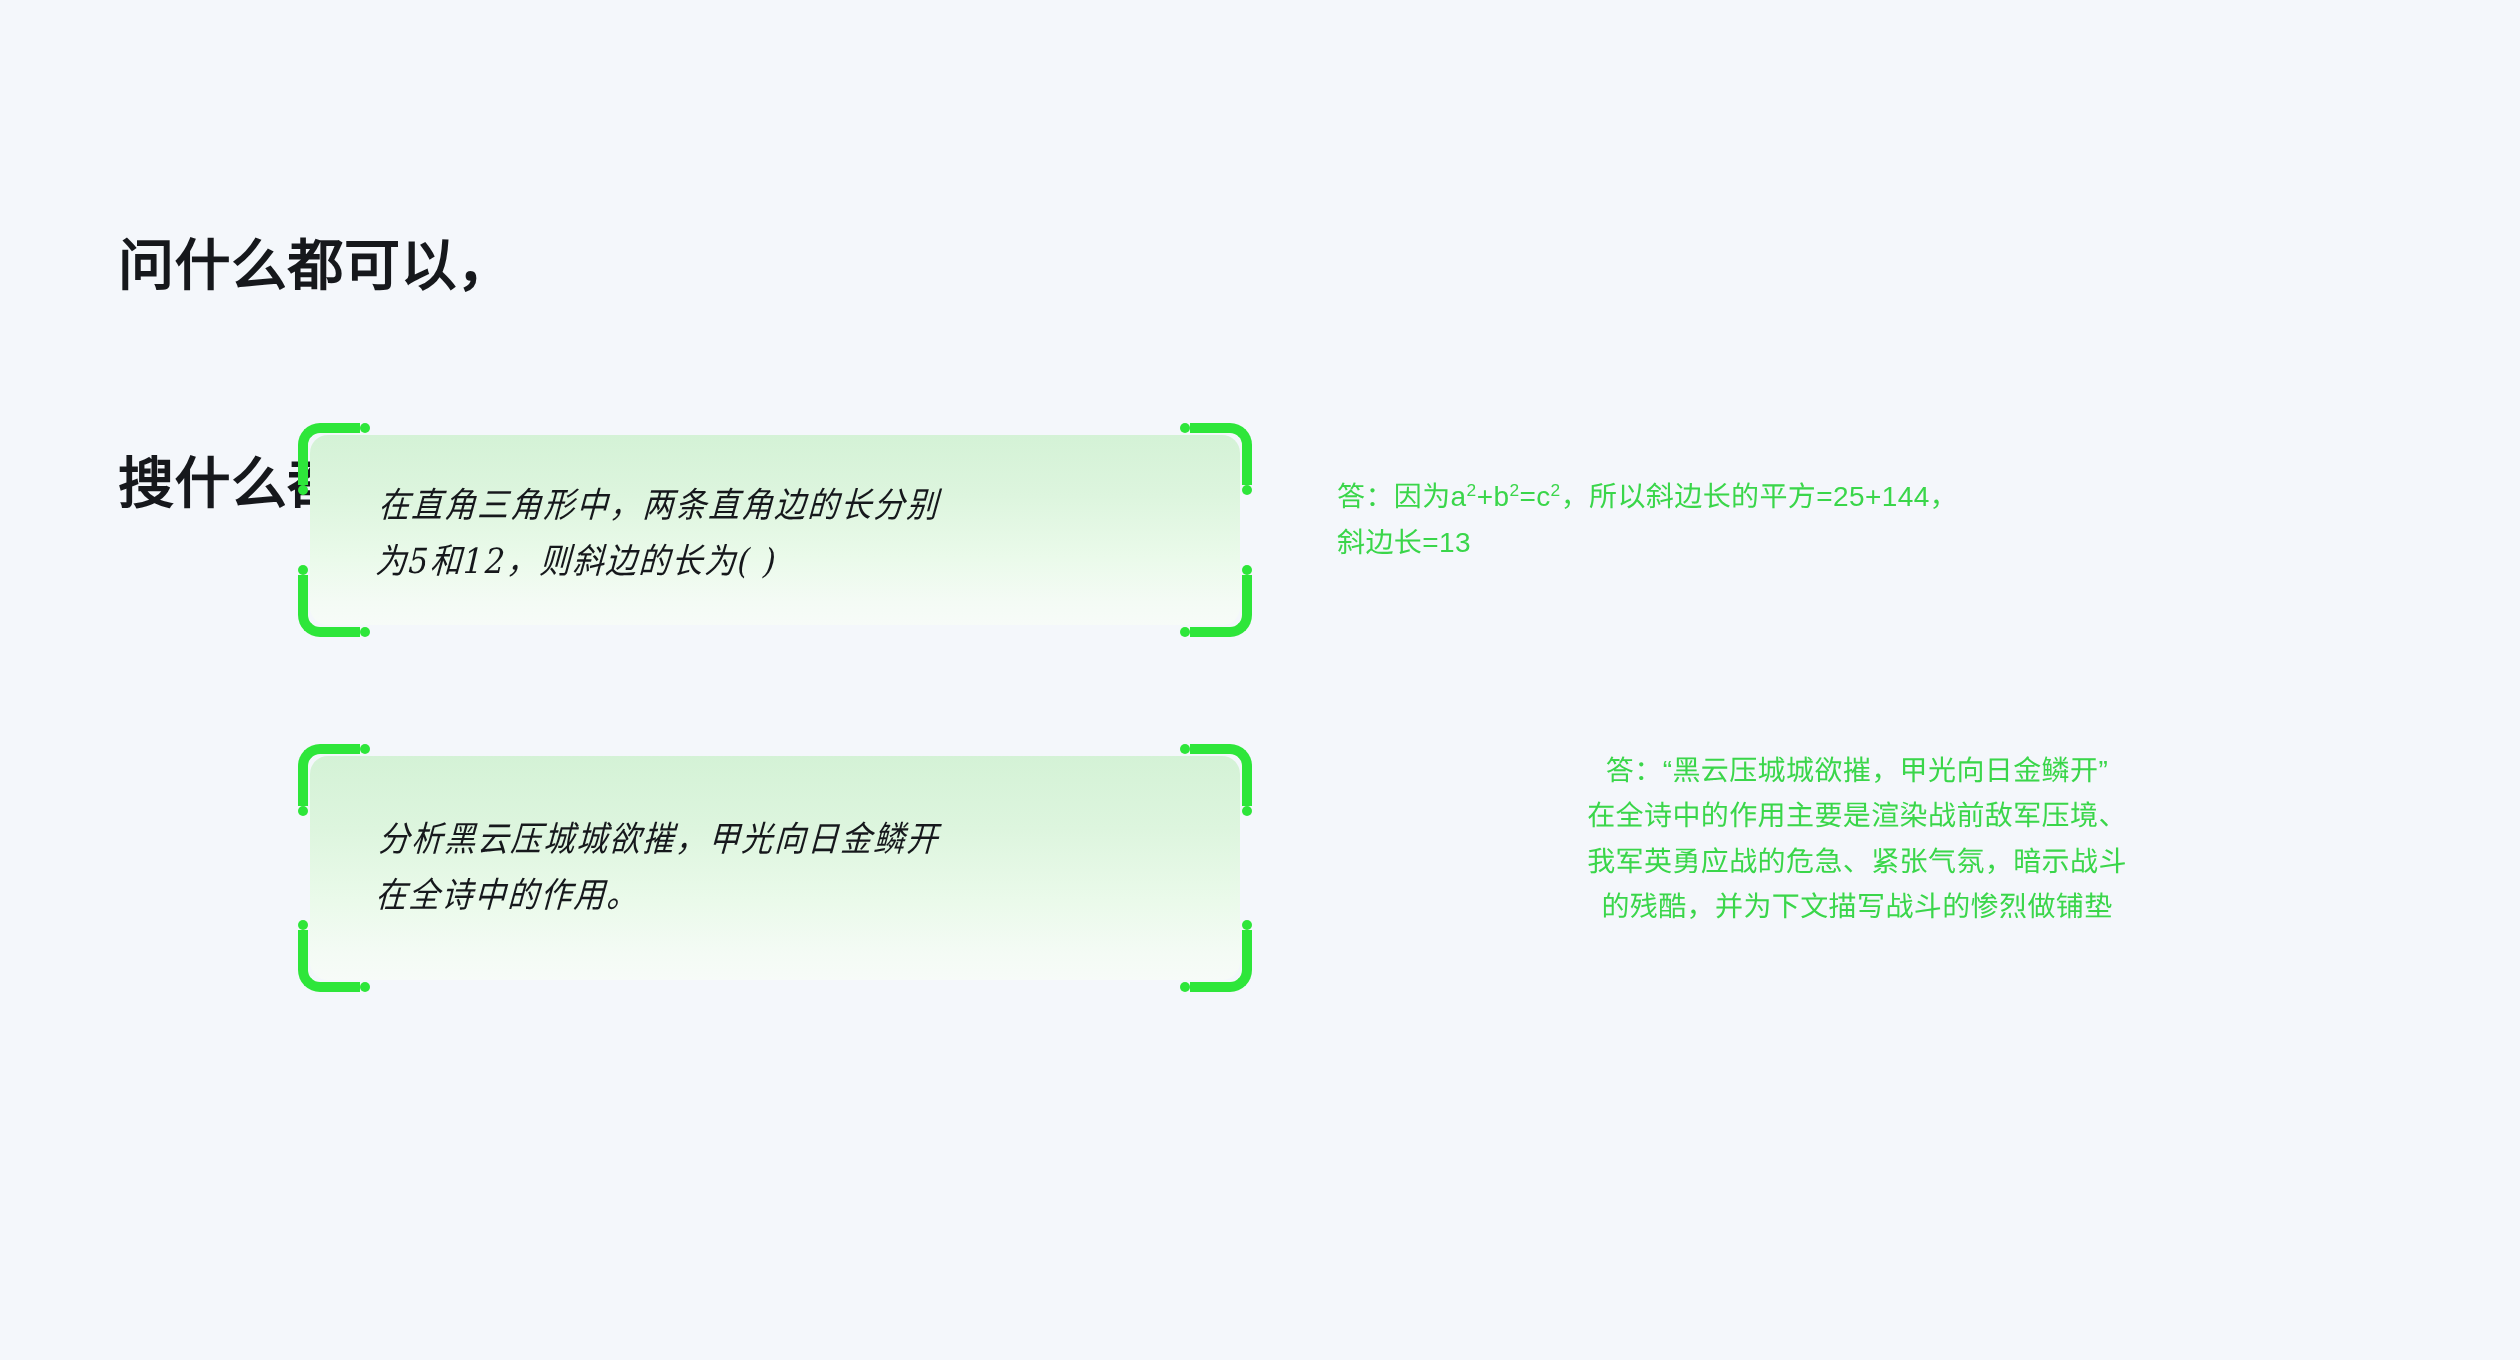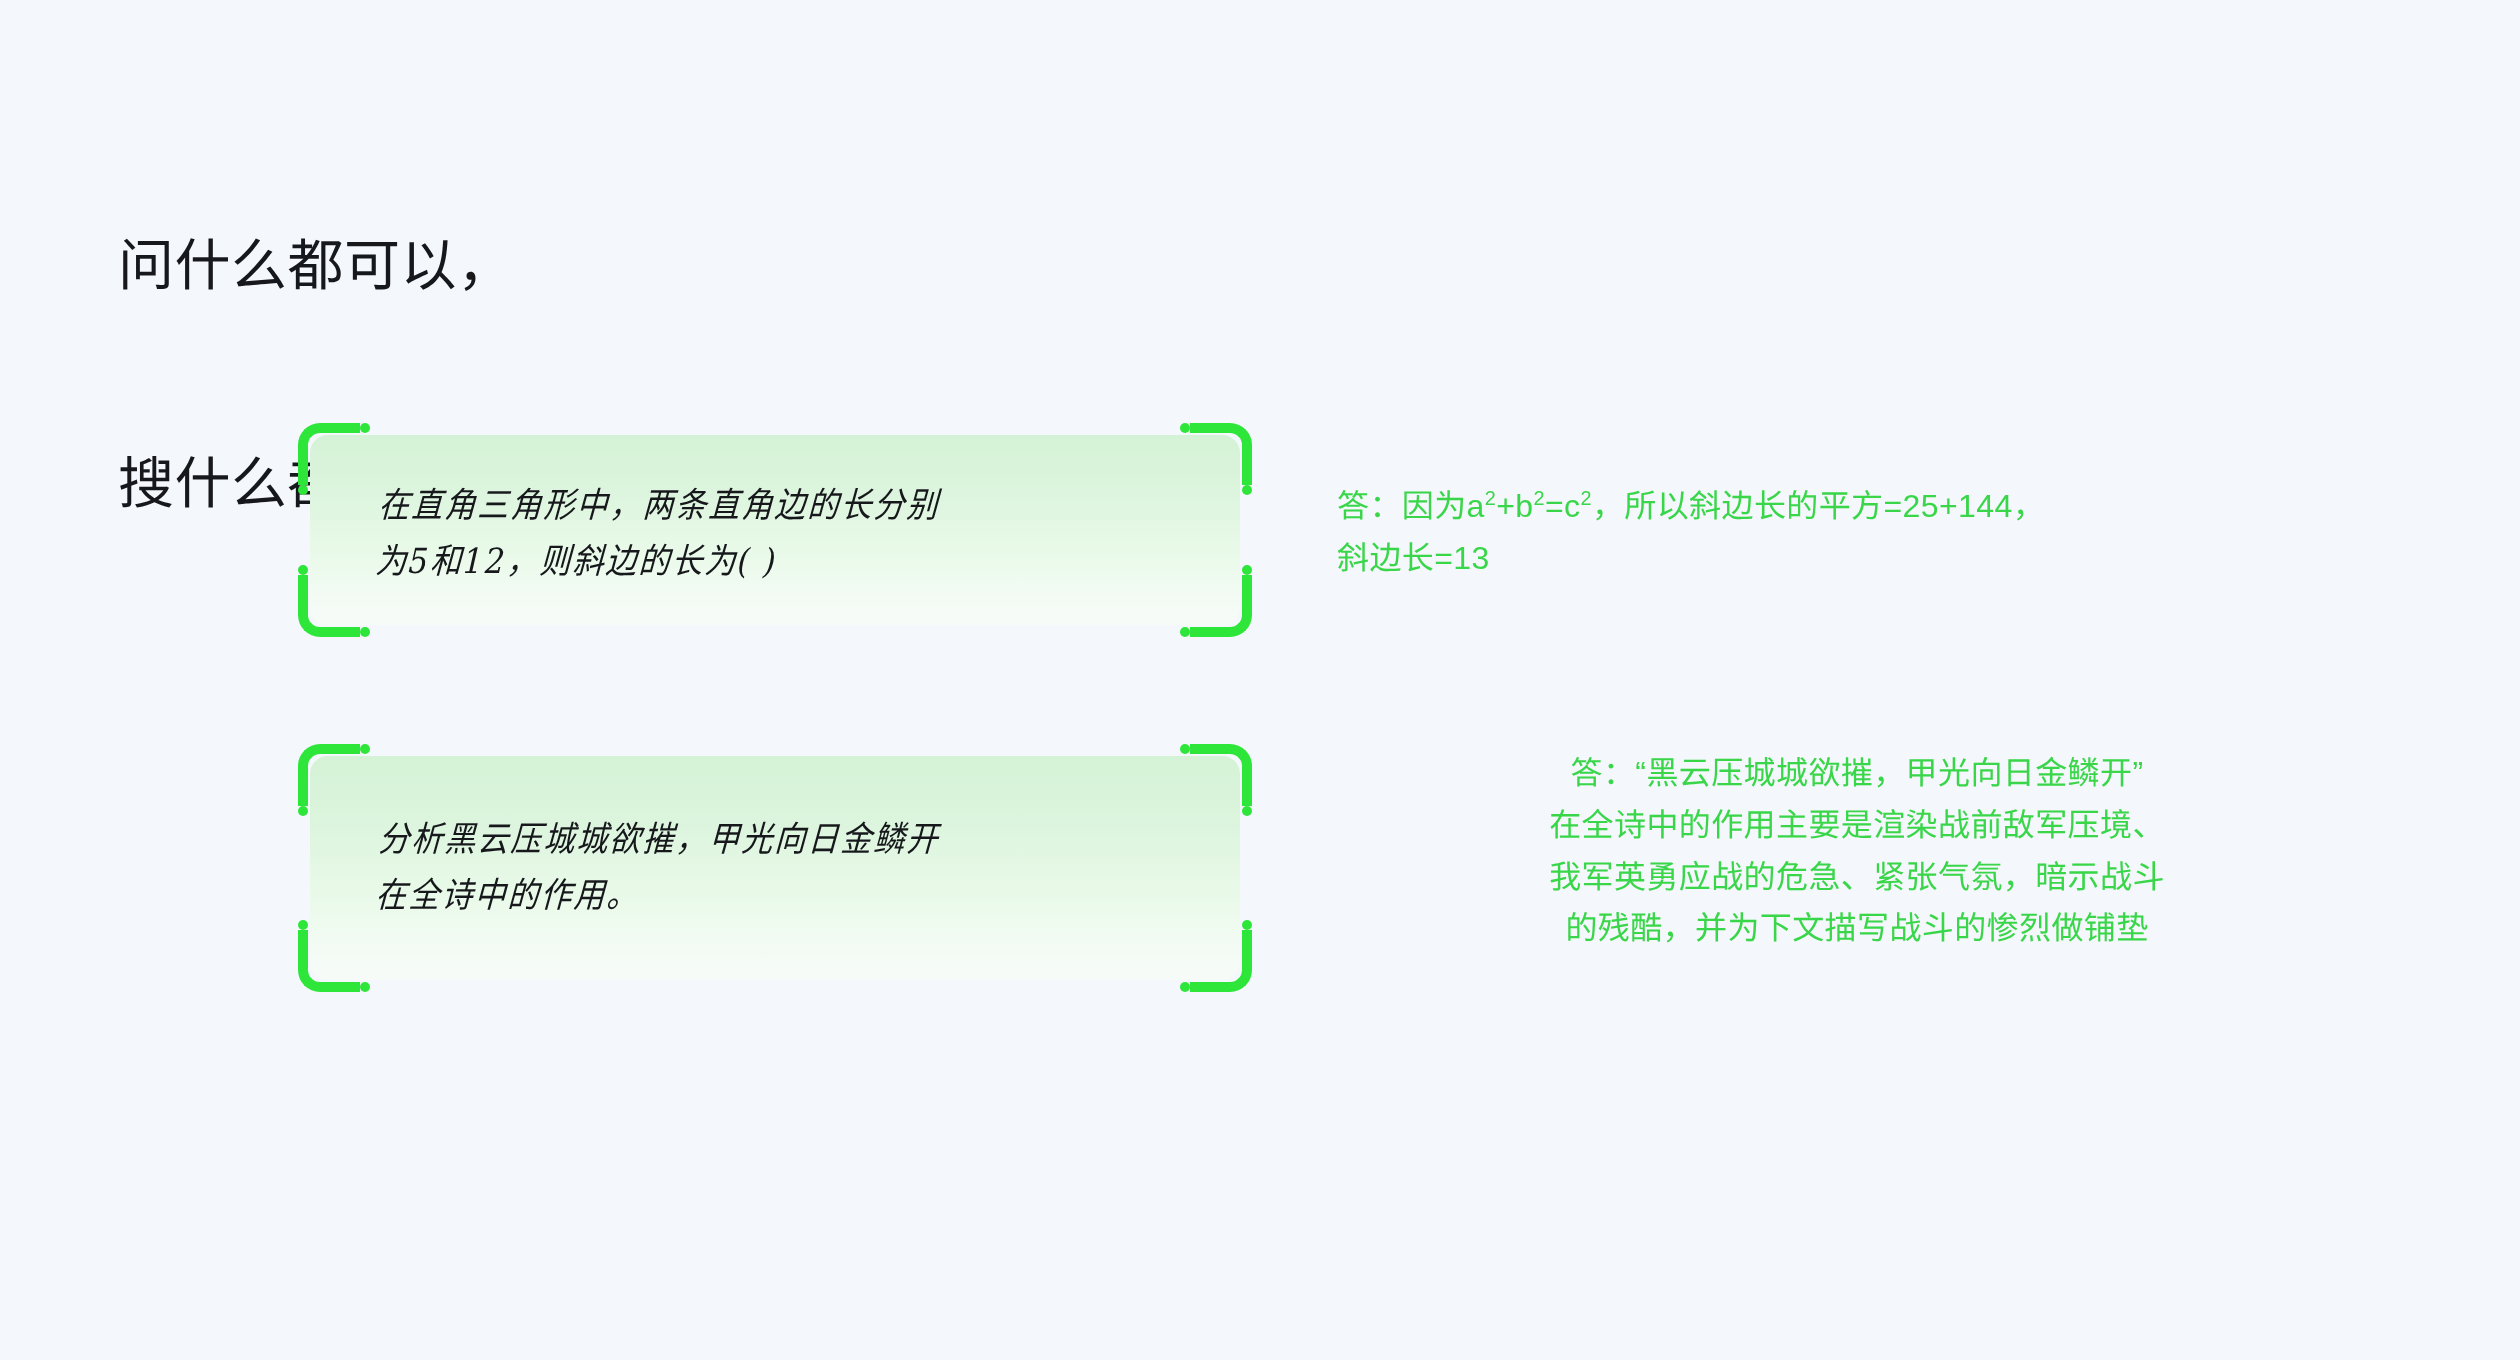--- a/index.html
+++ b/index.html
@@ -16,21 +16,21 @@
     font-family:"Liberation Sans", "DejaVu Sans", sans-serif;
     position:relative;
   }
 
   
   .headline {
     position:absolute;
     left:118px;
     top:84px;
     font-size:56px;
-    font-weight:normal;
+    font-weight:bold;
     line-height:1.30;
     letter-spacing:0.5px;
     color:#16181c;
     white-space:pre;
   }
   .headline-line { display:block; }
 
   
   .qa-row {
     position:absolute;
@@ -117,21 +117,21 @@
     transform-origin:left top;
   }
   #question-text-0 { top:42px; }
   #question-text-1 { top:55px; }
 
   
   .answer-text {
     position:absolute;
     left:1337px;
     width:1040px;
-    font-size:32px;
+    font-size:28px;
     line-height:1.62;
     color:#3ad64a;
     white-space:pre-line;
     letter-spacing:0.4px;
   }
   #answer-text-0 { top:-6px; }
   #answer-text-1 { top:-8px;text-align:center; }
   .answer-text sup {
     font-size:0.62em;
     vertical-align:super;

